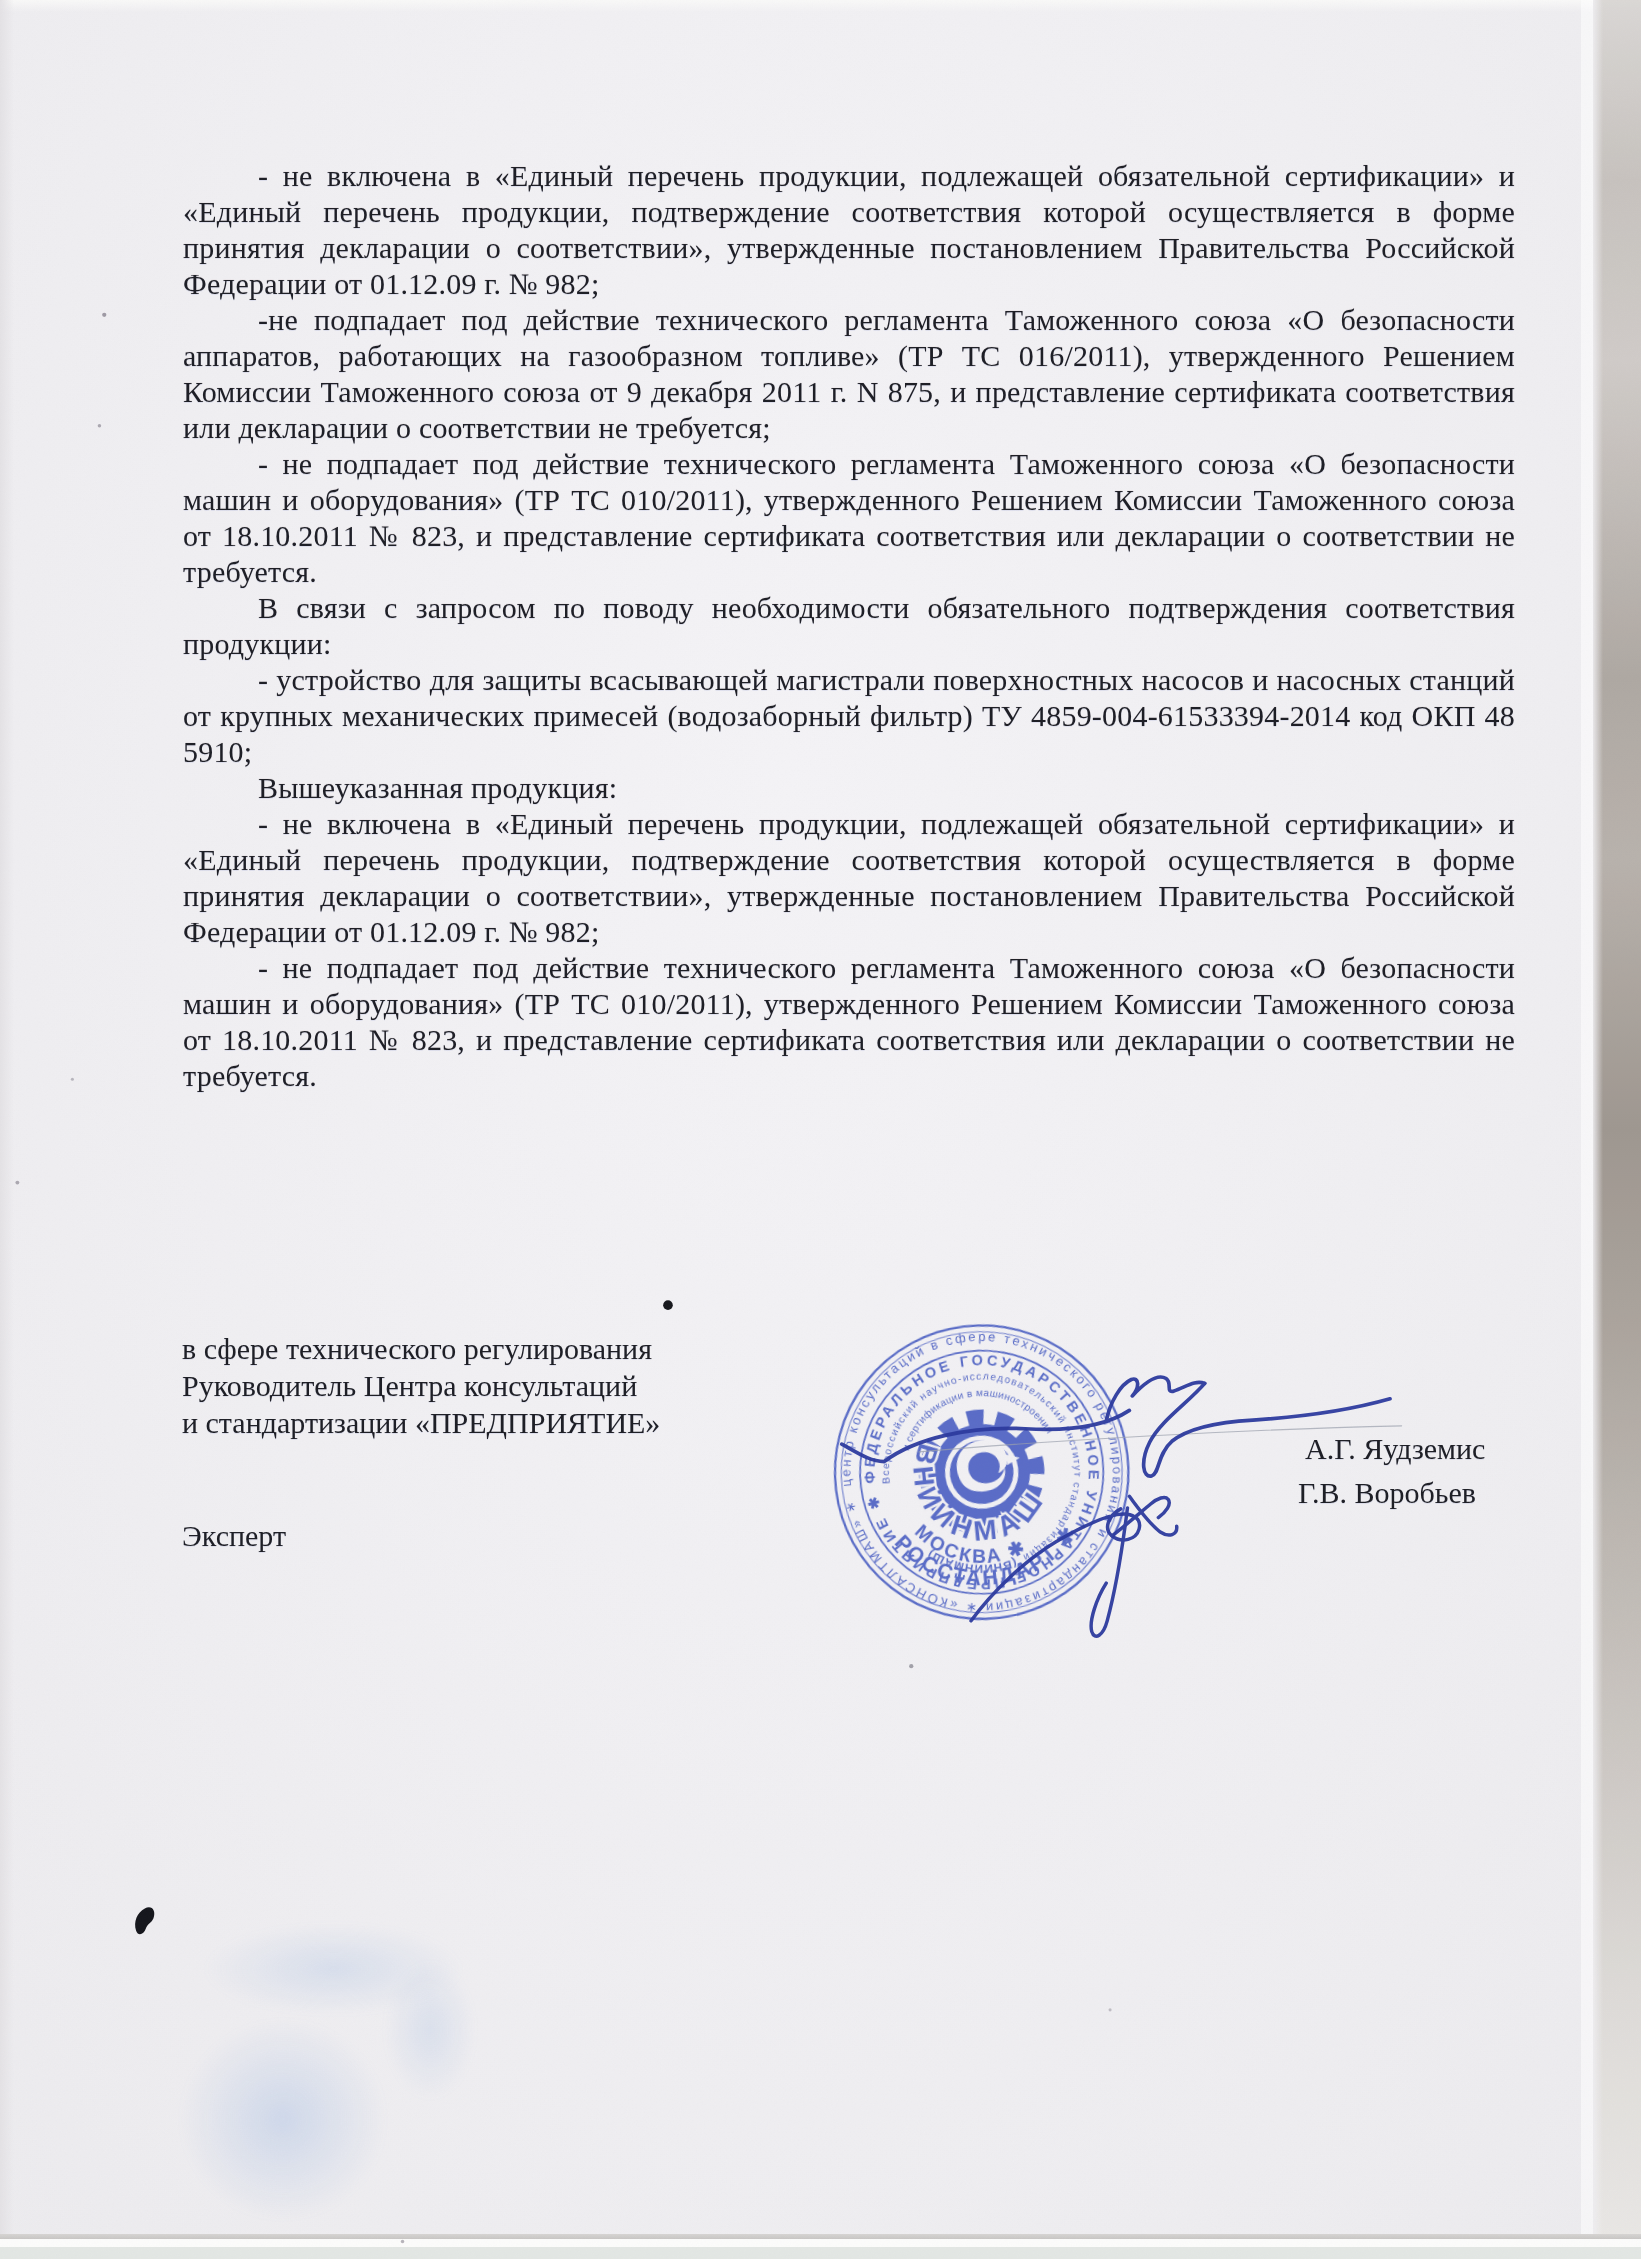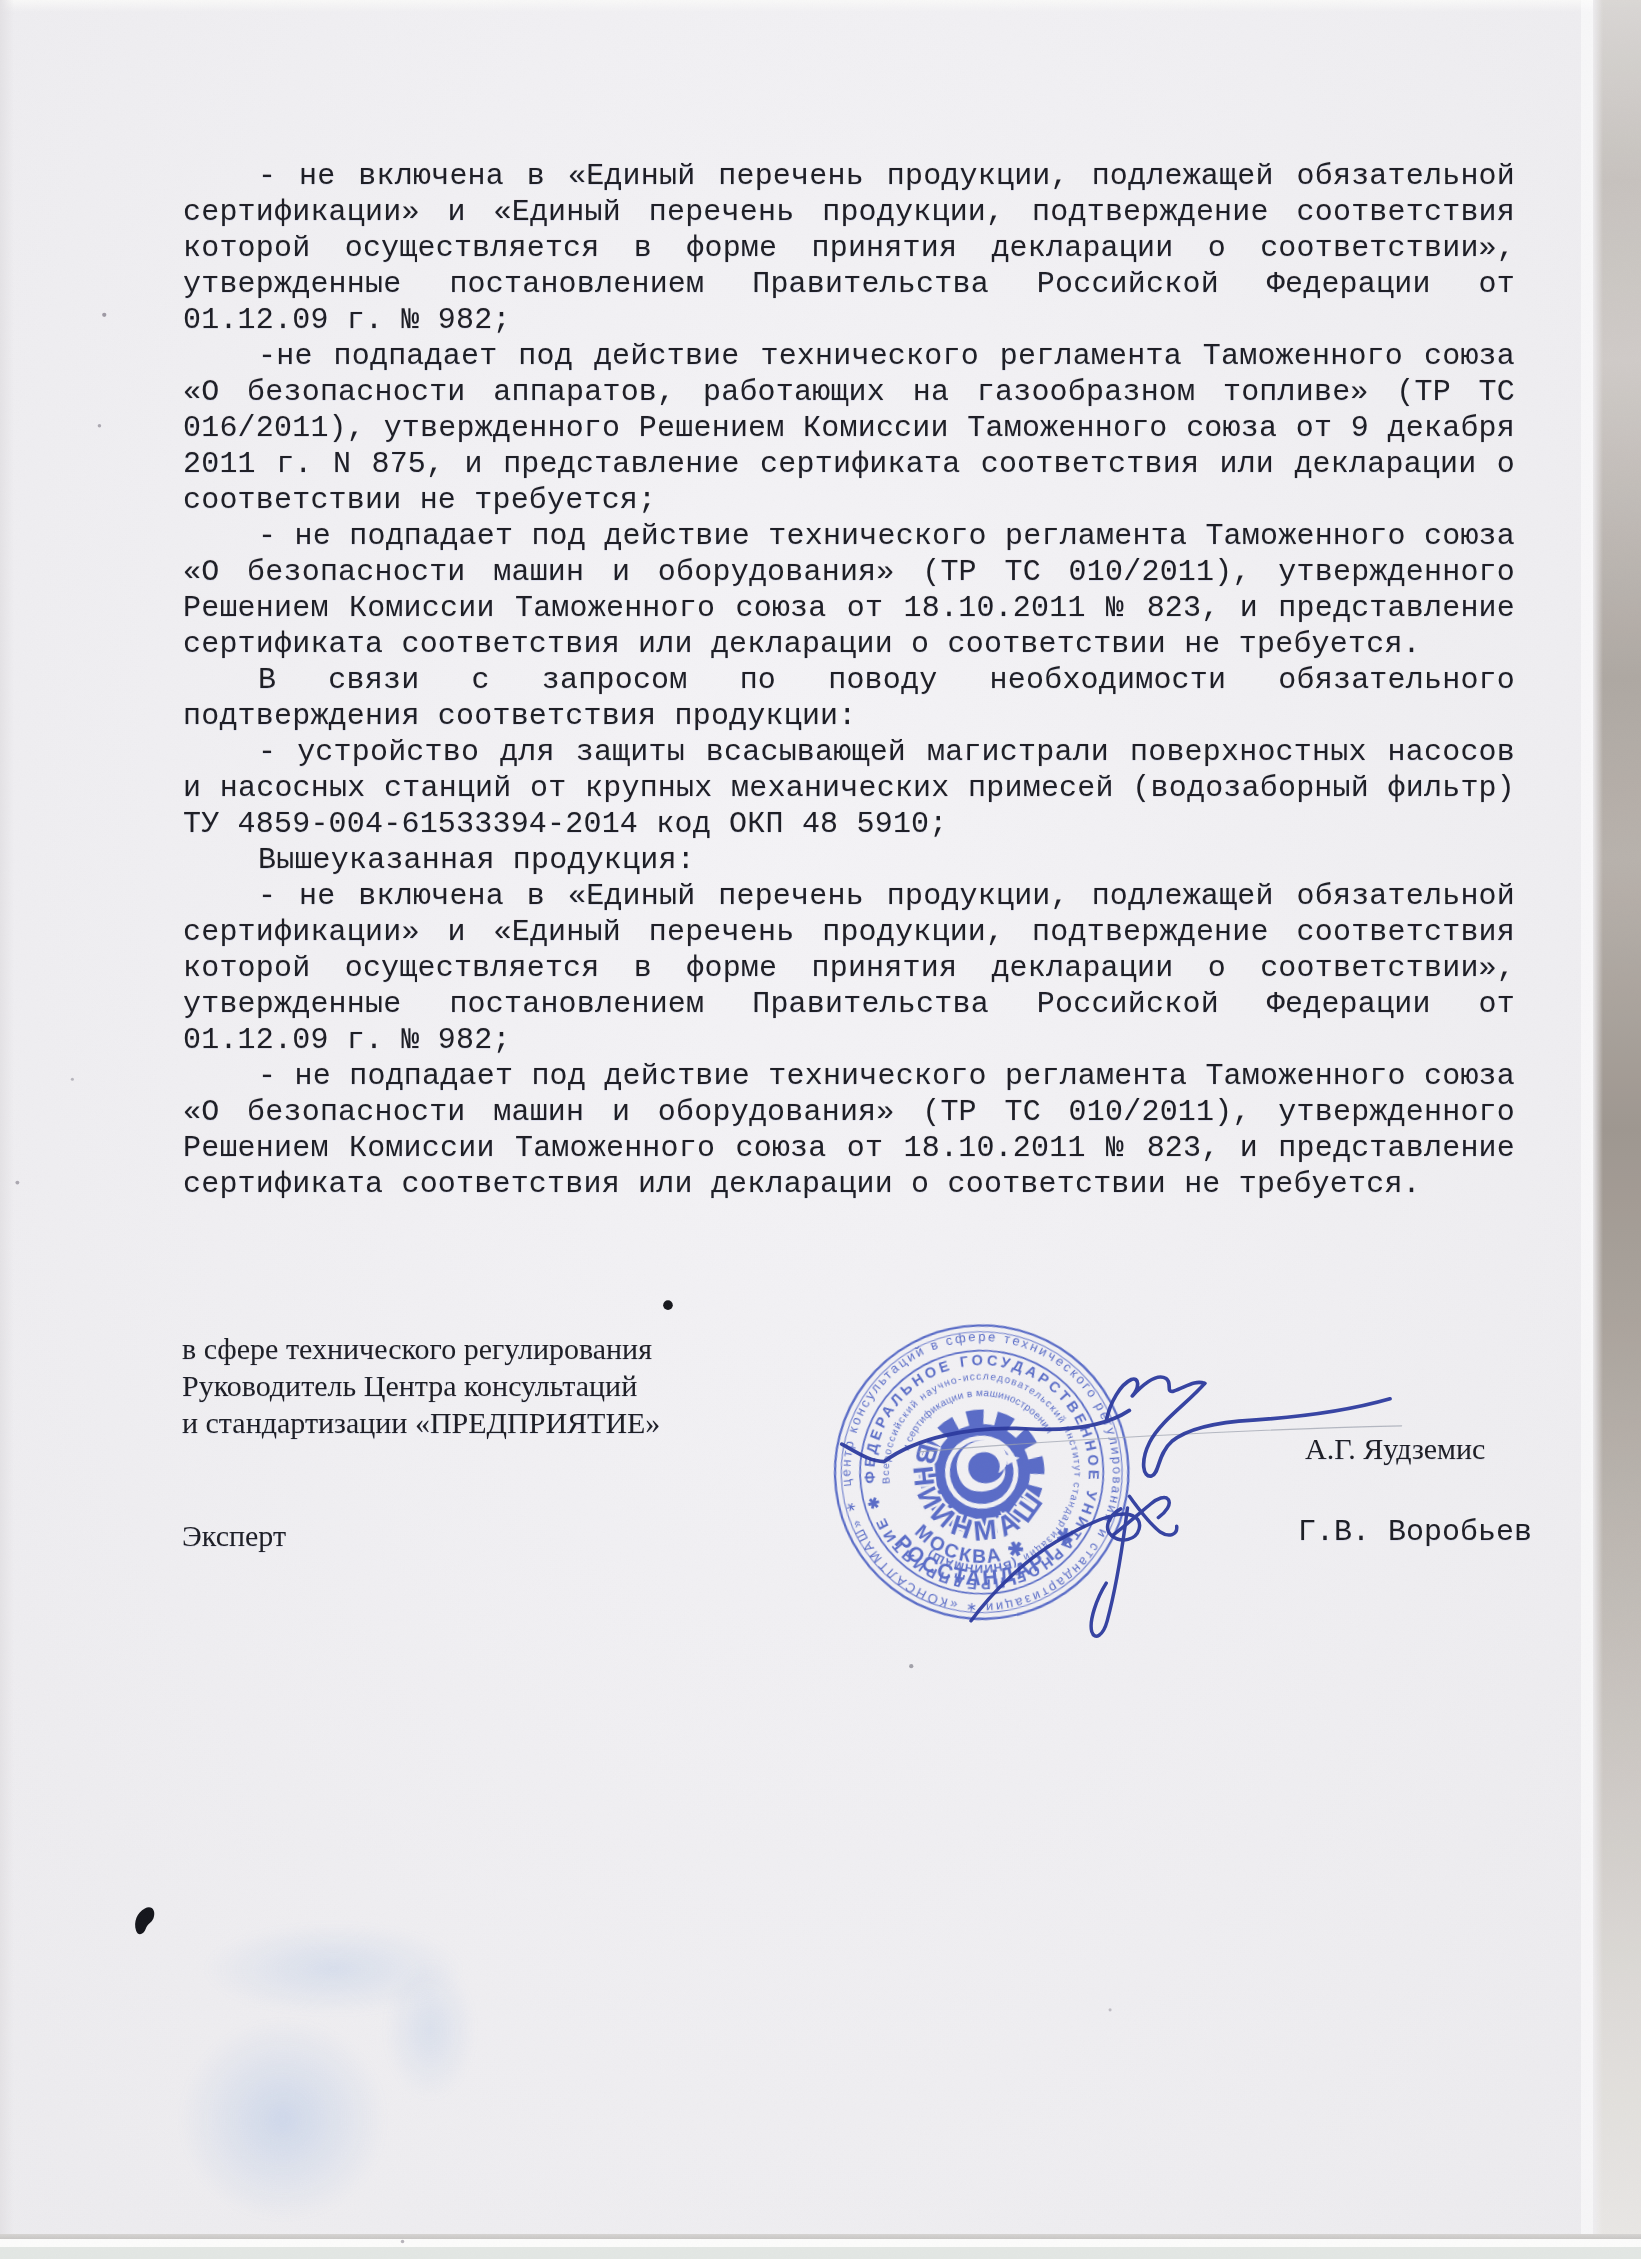--- a/index.html
+++ b/index.html
@@ -9,31 +9,31 @@
       radial-gradient(ellipse at 48% 34%, #f4f3f6 0%, #f0eff2 52%, #ecebee 100%);
     font-family:"Liberation Serif",serif;
   }
   
   .body-text{
     position:absolute;left:183px;top:158px;width:1332px;
     font-size:30px;line-height:36px;color:#1d1e25;
     text-align:justify;letter-spacing:0.2px;
     text-shadow:0 1px 0 rgba(45,70,170,.10), 0 -1px 0 rgba(130,70,70,.05);
   }
-  .body-text p{margin:0;text-indent:75px;font-family:Liberation Mono, monospace;}
+  .body-text p{margin:0;text-indent:75px;}
   .body-text p.big-indent{text-indent:102px;}
   
   .sig{
     position:absolute;font-size:30px;line-height:37px;color:#1d1e25;
     text-shadow:0 1px 0 rgba(45,70,170,.10);white-space:nowrap;
   }
   .sig-lines{left:182px;top:1330px;}
   .sig-role2{left:182px;top:1517px;}
   .sig-name1{left:1305px;top:1406px;margin-top:24px;}
-  .sig-name2{left:1298px;top:1514px;font-family:Liberation Mono, monospace;}
+  .sig-name2{left:1298px;top:1474px;}
   
   .edge-top{position:absolute;left:0;top:0;width:100%;height:11.6px;
     background:linear-gradient(#f9f9f8,rgba(240,239,242,0));}
   .edge-left{position:absolute;left:0;top:0;width:13.5px;height:100%;
     background:linear-gradient(90deg,#e4e2e5,rgba(240,239,242,0));}
   .edge-right-white{position:absolute;right:48px;top:0;width:11.6px;height:100%;
     background:rgba(255,255,255,.55);}
   .edge-right{position:absolute;right:0;top:0;width:48px;height:100%;opacity:.9;
     background:
       linear-gradient(180deg,#d8d5d2 0%,#c3beb9 8%,#cdc8c4 16%,#a8a19a 30%,

